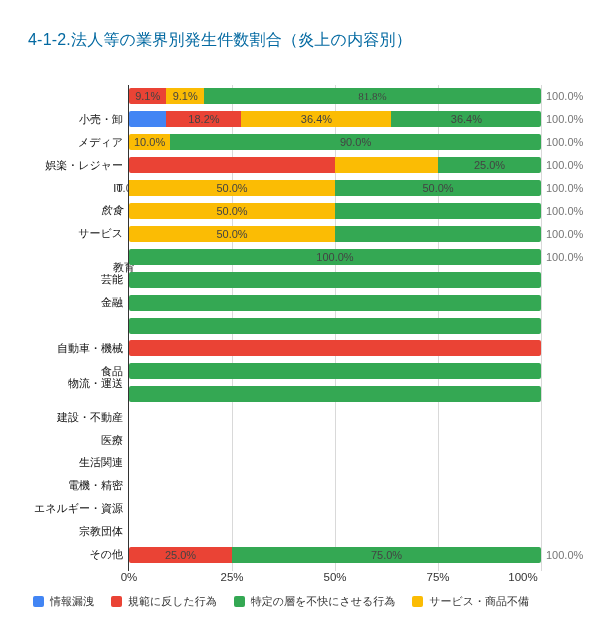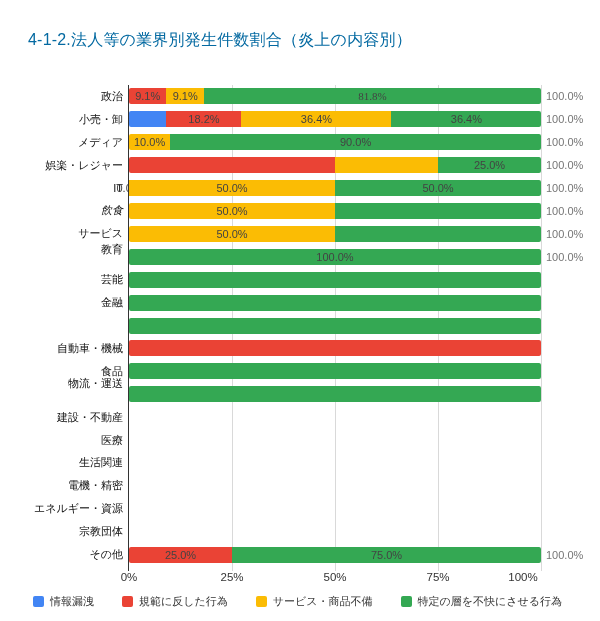--- a/index.html
+++ b/index.html
@@ -27,37 +27,36 @@
   }
   .total-label{
     position:absolute;left:546px;display:flex;align-items:center;
     font-size:11px;color:#757575;white-space:nowrap;
   }
   .x-tick-label{
     position:absolute;top:571px;transform:translateX(-50%);
     font-size:11.5px;color:#333333;white-space:nowrap;
   }
   .legend{
-    position:absolute;left:33px;top:594px;display:flex;align-items:center;gap:28px;
+    position:absolute;left:33px;top:594px;display:flex;align-items:center;gap:17px;
   }
   .legend-item{display:flex;align-items:center;gap:6px;}
   .legend-swatch{width:11px;height:11px;border-radius:2px;display:inline-block;}
   .legend-text{font-size:11px;color:#333333;white-space:nowrap;}
 </style>
 </head>
 <body>
 
 <div class="stage">
   <div class="chart-title">4-1-2.法人等の業界別発生件数割合（炎上の内容別）</div>
   <div class="plot" id="plot">
       <div class="gridline" style="left: 232px; top: 85px; height: 486px;"></div>
       <div class="gridline" style="left: 335px; top: 85px; height: 486px;"></div>
       <div class="gridline" style="left: 438px; top: 85px; height: 486px;"></div>
       <div class="gridline" style="left: 541px; top: 85px; height: 486px;"></div>
-      <div class="cat-label" style="top: 85px; height: 22.9048px;">政治</div>
       <div class="bar-seg" style="left: 129px; width: 37.492px; top: 88.4524px; background: rgb(234, 67, 53); border-radius: 2px 0px 0px 2px;"></div>
       <span class="bar-label" style="left: 147.746px; top: 96.4524px;">9.1%</span>
       <div class="bar-seg" style="left: 166.492px; width: 37.492px; top: 88.4524px; background: rgb(251, 188, 4);"></div>
       <span class="bar-label" style="left: 185.238px; top: 96.4524px;">9.1%</span>
       <div class="bar-seg" style="left: 203.984px; width: 337.016px; top: 88.4524px; background: rgb(52, 168, 83); border-radius: 0px 2px 2px 0px;"></div>
       <span class="bar-label" style="left: 372.492px; top: 96.4524px; font-family: Liberation Serif, serif;">81.8%</span>
       <div class="total-label" style="top: 85px; height: 22.9048px;">100.0%</div>
       <div class="cat-label" style="top: 107.905px; height: 22.9048px;">小売・卸</div>
       <div class="bar-seg" style="left: 129px; width: 37.492px; top: 111.357px; background: rgb(66, 133, 244); border-radius: 2px 0px 0px 2px;"></div>
       <div class="bar-seg" style="left: 166.492px; width: 74.984px; top: 111.357px; background: rgb(234, 67, 53);"></div>
@@ -90,21 +89,21 @@
       <div class="cat-label" style="top: 199.524px; height: 22.9048px; font-style: italic;">飲食</div>
       <div class="bar-seg" style="left: 129px; width: 206px; top: 202.976px; background: rgb(251, 188, 4); border-radius: 2px 0px 0px 2px;"></div>
       <span class="bar-label" style="left: 232px; top: 210.976px;">50.0%</span>
       <div class="bar-seg" style="left: 335px; width: 206px; top: 202.976px; background: rgb(52, 168, 83); border-radius: 0px 2px 2px 0px;"></div>
       <div class="total-label" style="top: 199.524px; height: 22.9048px;">100.0%</div>
       <div class="cat-label" style="top: 222.429px; height: 22.9048px;">サービス</div>
       <div class="bar-seg" style="left: 129px; width: 206px; top: 225.881px; background: rgb(251, 188, 4); border-radius: 2px 0px 0px 2px;"></div>
       <span class="bar-label" style="left: 232px; top: 233.881px;">50.0%</span>
       <div class="bar-seg" style="left: 335px; width: 206px; top: 225.881px; background: rgb(52, 168, 83); border-radius: 0px 2px 2px 0px;"></div>
       <div class="total-label" style="top: 222.429px; height: 22.9048px;">100.0%</div>
-      <div class="cat-label" style="top: 238px; height: 22.9048px;">教育</div>
+      <div class="cat-label" style="top: 256px; height: 22.9048px; padding-left: 12px;">教育</div>
       <div class="bar-seg" style="left: 129px; width: 412px; top: 248.786px; background: rgb(52, 168, 83); border-radius: 2px;"></div>
       <span class="bar-label" style="left: 335px; top: 256.786px;">100.0%</span>
       <div class="total-label" style="top: 245.333px; height: 22.9048px;">100.0%</div>
       <div class="cat-label" style="top: 268.238px; height: 22.9048px;">芸能</div>
       <div class="bar-seg" style="left: 129px; width: 412px; top: 271.69px; background: rgb(52, 168, 83); border-radius: 2px;"></div>
       <div class="cat-label" style="top: 291.143px; height: 22.9048px;">金融</div>
       <div class="bar-seg" style="left: 129px; width: 412px; top: 294.595px; background: rgb(52, 168, 83); border-radius: 2px;"></div>
       <div class="bar-seg" style="left: 129px; width: 412px; top: 317.5px; background: rgb(52, 168, 83); border-radius: 2px;"></div>
       <div class="cat-label" style="top: 336.952px; height: 22.9048px;">自動車・機械</div>
       <div class="bar-seg" style="left: 129px; width: 412px; top: 340.405px; background: rgb(234, 67, 53); border-radius: 2px;"></div>
@@ -134,21 +133,21 @@
   <div class="legend" id="legend">
       <span class="legend-item">
         <span class="legend-swatch" style="background: rgb(66, 133, 244);"></span>
         <span class="legend-text">情報漏洩</span>
       </span>
       <span class="legend-item">
         <span class="legend-swatch" style="background: rgb(234, 67, 53);"></span>
         <span class="legend-text">規範に反した行為</span>
       </span>
       <span class="legend-item">
+        <span class="legend-swatch" style="background: rgb(52, 168, 83);"></span>
+        <span class="legend-text">特定の層を不快にさせる行為</span>
+      </span>
+      <span class="legend-item">
         <span class="legend-swatch" style="background: rgb(251, 188, 4);"></span>
         <span class="legend-text">サービス・商品不備</span>
-      </span>
-      <span class="legend-item">
-        <span class="legend-swatch" style="background: rgb(52, 168, 83);"></span>
-        <span class="legend-text">特定の層を不快にさせる行為</span>
       </span>
     </div>
 </div>
 
 </body></html>

